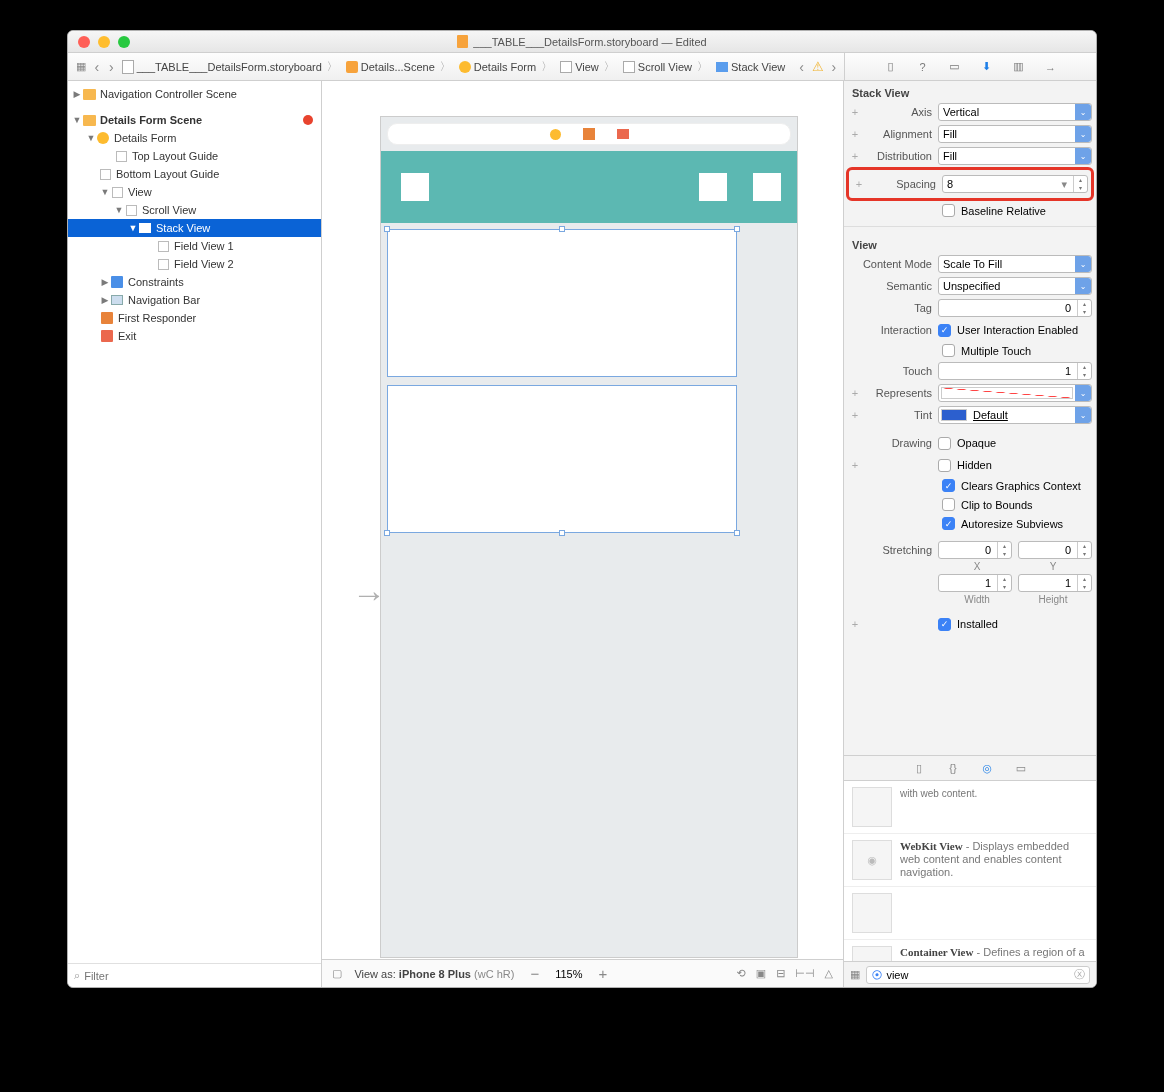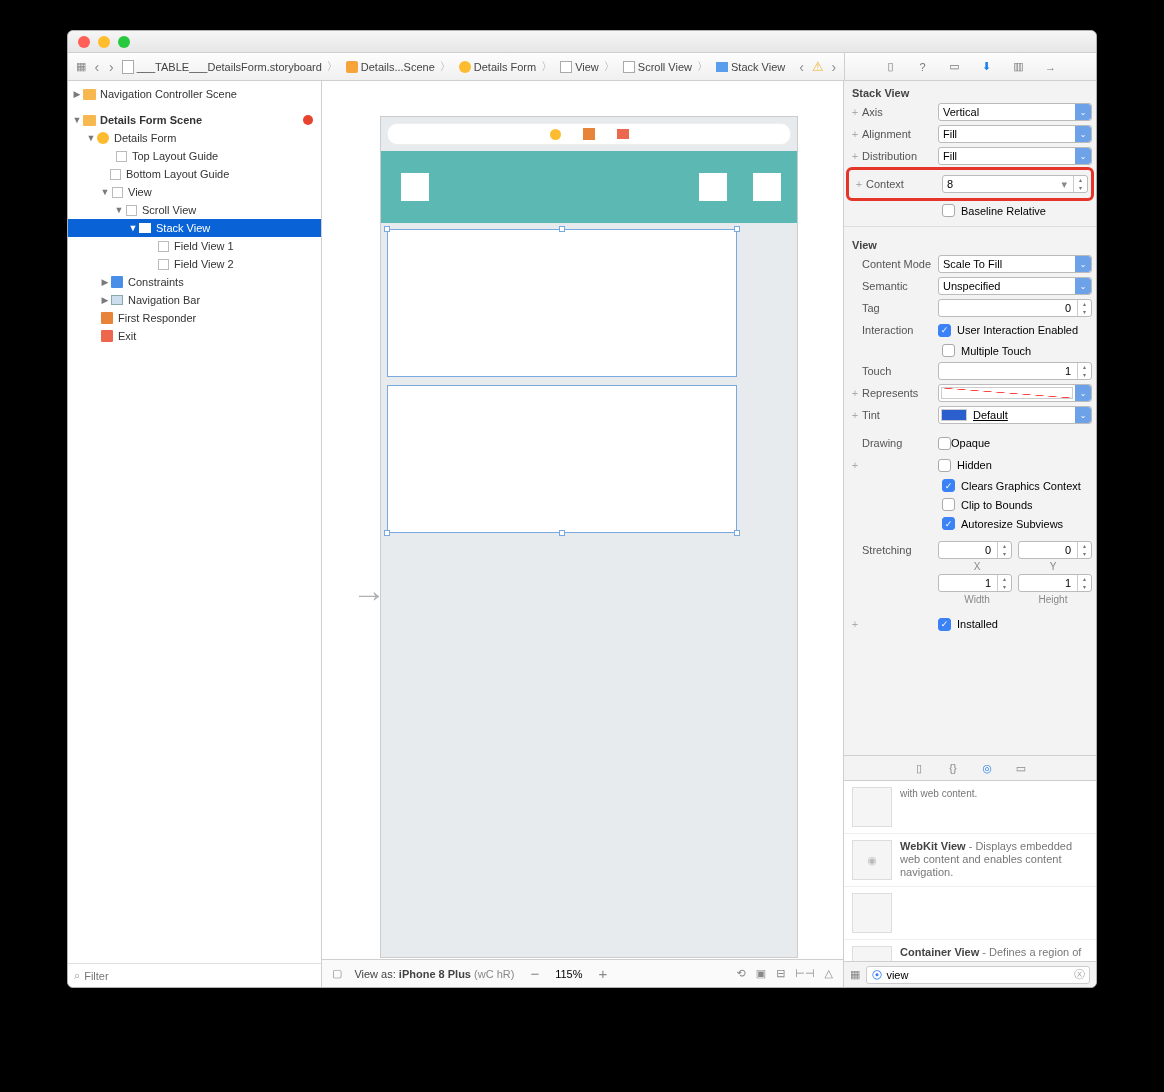--- a/index.html
+++ b/index.html
@@ -62,21 +62,21 @@
 .canvas-bottom{height:28px;border-top:1px solid #cfcfcf;display:flex;align-items:center;padding:0 10px;gap:12px;background:#fafafa;}
 .cb-label{color:#444;}
 .cb-sub{color:#888;}
 .zoom-btn{color:#888;font-size:15px;cursor:pointer;padding:0 4px;}
 .cb-right{margin-left:auto;display:flex;gap:10px;color:#888;}
 .inspector{width:252px;display:flex;flex-direction:column;background:#f3f3f3;}
 .insp-scroll{flex:1;overflow:auto;}
 .sec-title{font-weight:bold;color:#444;padding:6px 8px 2px;}
 .prop-row{display:flex;align-items:center;height:22px;padding:0 4px;}
 .prop-row .plus{width:14px;color:#aaa;text-align:center;cursor:pointer;}
-.prop-row .plabel{width:76px;color:#555;padding-right:6px;}
+.prop-row .plabel{width:76px;text-align:right;color:#555;padding-right:6px;}
 .prop-row .pvalue{flex:1;}
 .select{background:#fff;border:1px solid #bbb;border-radius:3px;height:18px;display:flex;align-items:center;padding:0 4px;position:relative;}
 .select .chev{position:absolute;right:0;top:0;bottom:0;width:16px;background:#6ea2e8;border-radius:0 3px 3px 0;display:flex;align-items:center;justify-content:center;color:#fff;font-size:8px;}
 .numfield{background:#fff;border:1px solid #bbb;border-radius:3px;height:18px;display:flex;align-items:center;padding:0 4px;position:relative;}
 .stepper{position:absolute;right:0;top:0;bottom:0;width:14px;border-left:1px solid #ccc;display:flex;flex-direction:column;}
 .stepper div{flex:1;font-size:6px;color:#777;text-align:center;line-height:8px;}
 .redbox{border:3px solid #e53528;border-radius:6px;padding:3px;margin:0 2px;}
 .chk-row{display:flex;align-items:center;gap:6px;margin-left:98px;height:19px;}
 .chk{width:13px;height:13px;border:1px solid #aaa;border-radius:3px;background:#fff;display:flex;align-items:center;justify-content:center;color:#fff;font-size:9px;}
 .chk.on{background:#3b82f6;border-color:#3b82f6;}
@@ -86,36 +86,40 @@
 .colorwell .chev{width:16px;background:#6ea2e8;border-radius:0 3px 3px 0;height:100%;display:flex;align-items:center;justify-content:center;color:#fff;font-size:8px;}
 .tintwell .swatch{background:#2c5fce;}
 .hr{height:1px;background:#ddd;margin:6px 0;}
 .lib-tabs{height:26px;border-top:1px solid #cfcfcf;border-bottom:1px solid #cfcfcf;display:flex;align-items:center;justify-content:center;gap:18px;background:#f3f3f3;}
 .lib-tabs .t{width:16px;height:16px;color:#888;display:flex;align-items:center;justify-content:center;cursor:pointer;}
 .lib-tabs .t.active{color:#1e7fe8;}
 .lib-list{flex:0 0 180px;overflow:auto;background:#fff;}
 .lib-item{display:flex;padding:6px 8px;gap:8px;border-bottom:1px solid #eee;}
 .lib-thumb{width:40px;height:40px;border:1px solid #ddd;background:#f5f5f5;flex-shrink:0;display:flex;align-items:center;justify-content:center;color:#bbb;}
 .lib-txt{font-size:10px;color:#777;line-height:13px;}
-.lib-txt b{color:#444;}
+.lib-txt b{color:#444;font-family:Liberation Serif, serif;}
 .lib-filter{height:26px;border-top:1px solid #cfcfcf;display:flex;align-items:center;padding:0 6px;gap:6px;background:#f3f3f3;}
 .lib-search{flex:1;background:#fff;border:1px solid #ccc;border-radius:3px;height:18px;display:flex;align-items:center;padding:0 4px;gap:4px;}
 .lib-search input{border:none;outline:none;flex:1;font-size:11px;}
 .clr-x{color:#aaa;cursor:pointer;}
 .bgwell-diag{background:linear-gradient(to top right, #fff 48%, #f44 49%, #f44 51%, #fff 52%);}
 </style>
 </head>
 <body>
 
 <div class="window">
   <div class="titlebar">
     <div class="traffic">
       <div class="tl r"></div>
       <div class="tl y"></div>
       <div class="tl g"></div>
+    </div>
+    <div class="title-center">
+      <span class="orange-doc"></span>
+      <span>___TABLE___DetailsForm.storyboard — Edited</span>
     </div>
   </div>
 
   <div class="toolbar">
     <div class="tb-left">
       <span style="color:#888;">▦</span>
       <span class="nav-arrow">‹</span>
       <span class="nav-arrow">›</span>
       <span class="crumb">
           <span class="ico-sb"></span>
@@ -186,21 +190,21 @@
               <span class="ic-vc"></span>
             </span>
             <span>Details Form</span>
           </div>
         <div class="row" style="padding-left:46px">
             <span class="ic">
               <span class="ic-guide"></span>
             </span>
             <span>Top Layout Guide</span>
           </div>
-        <div class="row" style="padding-left:40px">
+        <div class="row" style="padding-left:30px">
             <span class="ic">
               <span class="ic-guide"></span>
             </span>
             <span>Bottom Layout Guide</span>
           </div>
         <div class="row" style="padding-left:32px">
             <span class="arrow">▼</span>
             <span class="ic">
               <span class="ic-view"></span>
             </span>
@@ -336,21 +340,21 @@
             <div class="pvalue">
               <div class="select">
                 <span>Fill</span>
                 <span class="chev">⌄</span>
               </div>
             </div>
           </div>
         <div class="redbox">
           <div class="prop-row" style="padding:0">
               <span class="plus">+</span>
-              <span class="plabel">Context</span>
+              <span class="plabel">Spacing</span>
               <div class="pvalue">
                 <div class="numfield">
                   <span>8</span>
                   <span style="margin-left:auto;padding-right:16px;color:#888;">▾</span>
                   <div class="stepper">
                     <div>▴</div>
                     <div>▾</div>
                   </div>
                 </div>
               </div>
@@ -438,21 +442,21 @@
                 <div class="swatch" style="flex:0 0 26px;"></div>
                 <span style="padding-left:4px;text-decoration:underline;">Default</span>
                 <div class="chev" style="margin-left:auto;">⌄</div>
               </div>
             </div>
           </div>
         <div style="height:6px"></div>
         <div class="prop-row">
             <span class="plus"></span>
             <span class="plabel">Drawing</span>
-            <div class="pvalue" style="display:flex;align-items:center;gap:0;">
+            <div class="pvalue" style="display:flex;align-items:center;gap:6px;">
               <span class="chk"></span>
               <span>Opaque</span>
             </div>
           </div>
         <div class="prop-row">
             <span class="plus">+</span>
             <span class="plabel"></span>
             <div class="pvalue" style="display:flex;align-items:center;gap:6px;">
               <span class="chk"></span>
               <span>Hidden</span>

